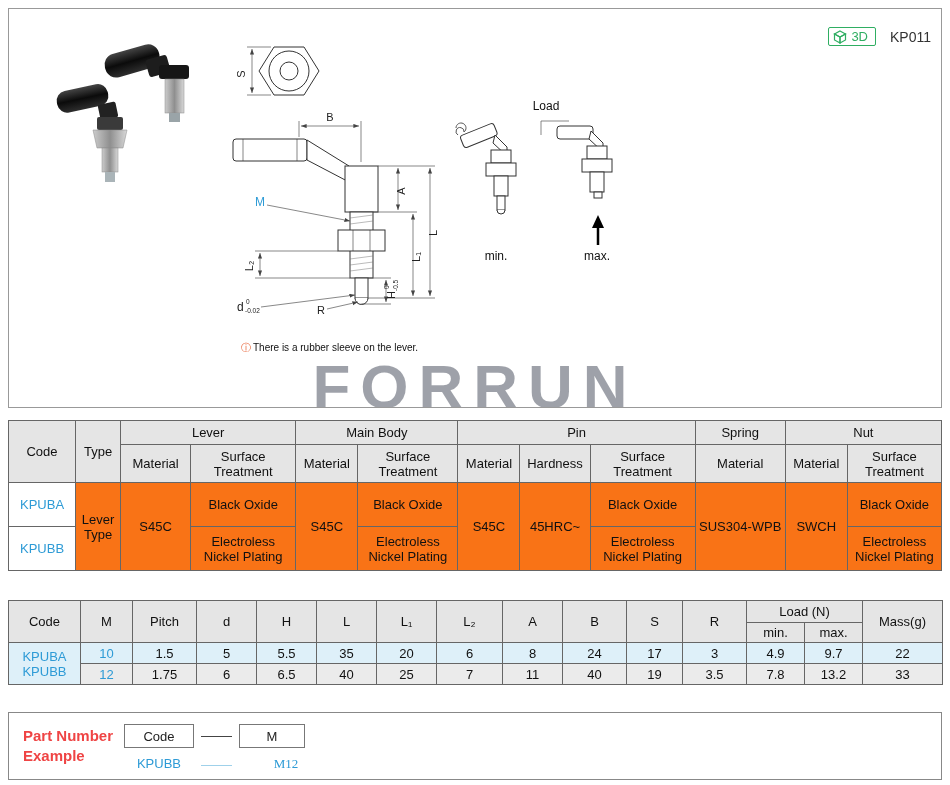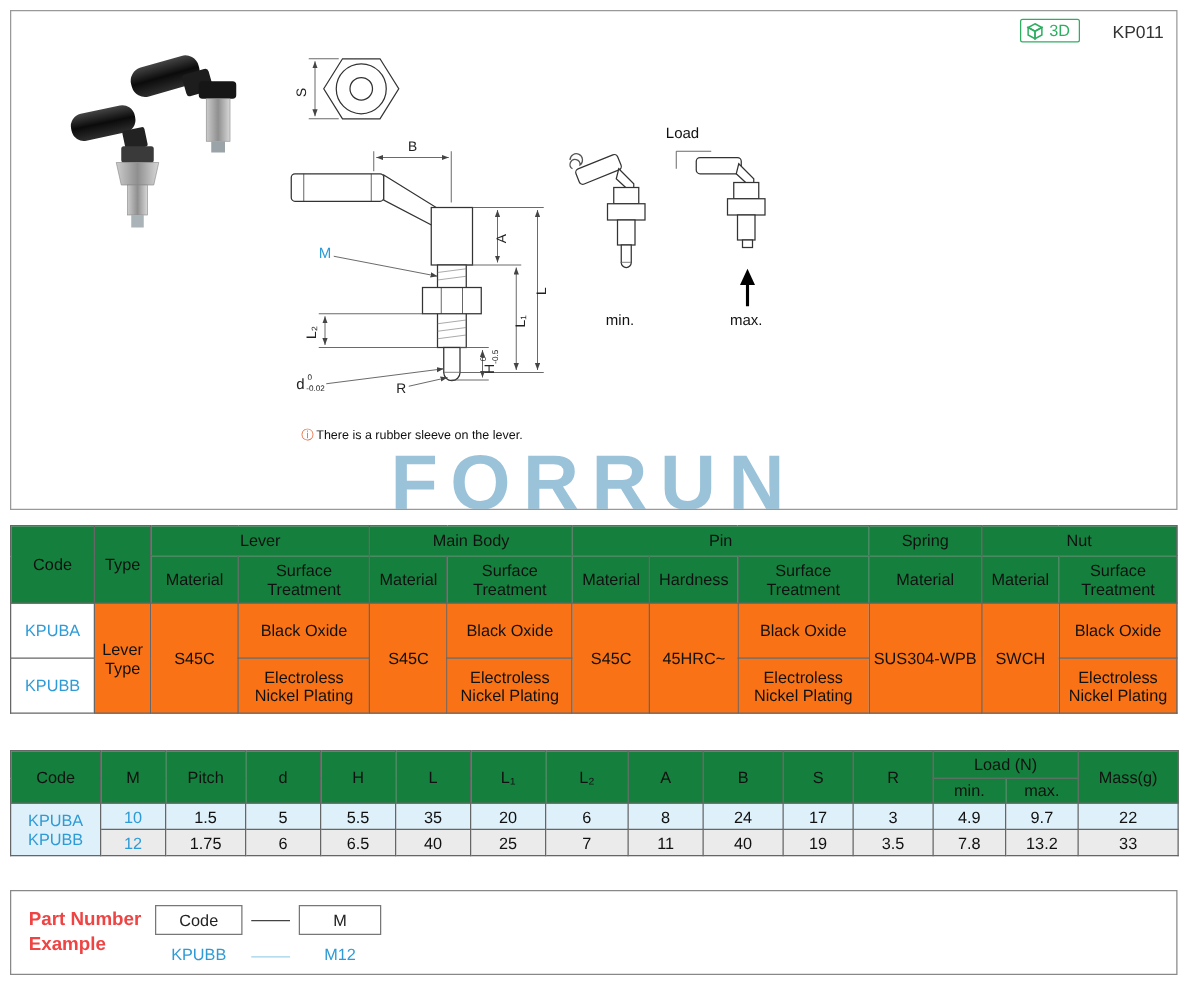--- a/index.html
+++ b/index.html
@@ -6,35 +6,35 @@
   html,body { background:#fff; }
   body {
     width:950px; height:785px; position:relative;
     font-family:"Liberation Sans", sans-serif; color:#222;
   }
 
   
   .drawing-box { position:absolute; left:8px; top:8px; width:934px; height:400px;
     border:1px solid #999; background:#fff; overflow:hidden; }
   .watermark { position:absolute; left:50%; top:342px; transform:translateX(-50%);
-    font-size:62px; font-weight:bold; letter-spacing:10px; color:#0369a1; opacity:.4;
+    font-size:62px; font-weight:bold; letter-spacing:10px; color:#0f172a; opacity:.4;
     z-index:0; white-space:nowrap; }
   .drawing-box svg.main { position:absolute; left:0; top:0; width:934px; height:400px; z-index:1; }
-  .top-right { position:absolute; top:6px; right:10px; display:flex; align-items:center; gap:26px; z-index:3; }
+  .top-right { position:absolute; top:18px; right:10px; display:flex; align-items:center; gap:14px; z-index:3; }
   .badge3d { display:inline-flex; align-items:center; gap:4px; border:1.5px solid #2fae62;
     border-radius:2px; padding:1px 7px 1px 4px; color:#2fae62; font-size:13px; background:#fff; }
   .part-code { font-size:14px; color:#333; }
   .note { position:absolute; left:232px; top:332px; font-size:10px; color:#111; z-index:2; }
   .note-icon { color:#e65c2e; margin-right:2px; }
 
   
   table.tbl { position:absolute; left:8px; width:934px; border-collapse:collapse;
     table-layout:fixed; font-size:13px; text-align:center; color:#111; }
   table.tbl th, table.tbl td { border:1px solid #666; font-weight:normal; padding:2px 3px; vertical-align:middle; }
-  table.tbl th { background:#15803d; }
+  table.tbl th { background:#e5e5e5; }
   .blue { color:#2E9BD6; }
 
   table.t1 { top:420px; }
   .t1 tr.h1 th { height:24px; }
   .t1 tr.h2 th { height:38px; }
   .t1 tbody tr { height:44px; }
   .t1 td.data { background:#f97316; }
   .t1 td.code { background:#fff; }
 
   table.t2 { top:600px; }
@@ -49,21 +49,21 @@
   .pn-box { position:absolute; left:8px; top:712px; width:934px; height:68px; border:1px solid #888; }
   .pn-title { position:absolute; left:14px; top:13px; width:102px; font-weight:bold;
     font-size:15px; line-height:1.3; color:#ef4444; }
   .pn-field { position:absolute; top:11px; height:24px; border:1px solid #777; background:#fff;
     font-size:13px; display:flex; align-items:center; justify-content:center; }
   .pn-code-box { left:115px; width:70px; }
   .pn-m-box { left:230px; width:66px; }
   .pn-dash { position:absolute; left:192px; top:23px; width:31px; border-top:1px solid #444; }
   .pn-val { position:absolute; top:43px; font-size:13px; text-align:center; }
   .pn-code-val { left:115px; width:70px; }
-  .pn-m-val { left:230px; width:66px; }
+  .pn-m-val { left:244px; width:66px;font-family:Liberation Serif, serif; }
   .pn-link { position:absolute; left:192px; top:52px; width:31px; border-top:1px solid #9fd1ea; }
 </style>
 </head>
 <body>
 
 <div class="page">
 
   <div class="drawing-box">
     <div class="watermark">FORRUN</div>
 

